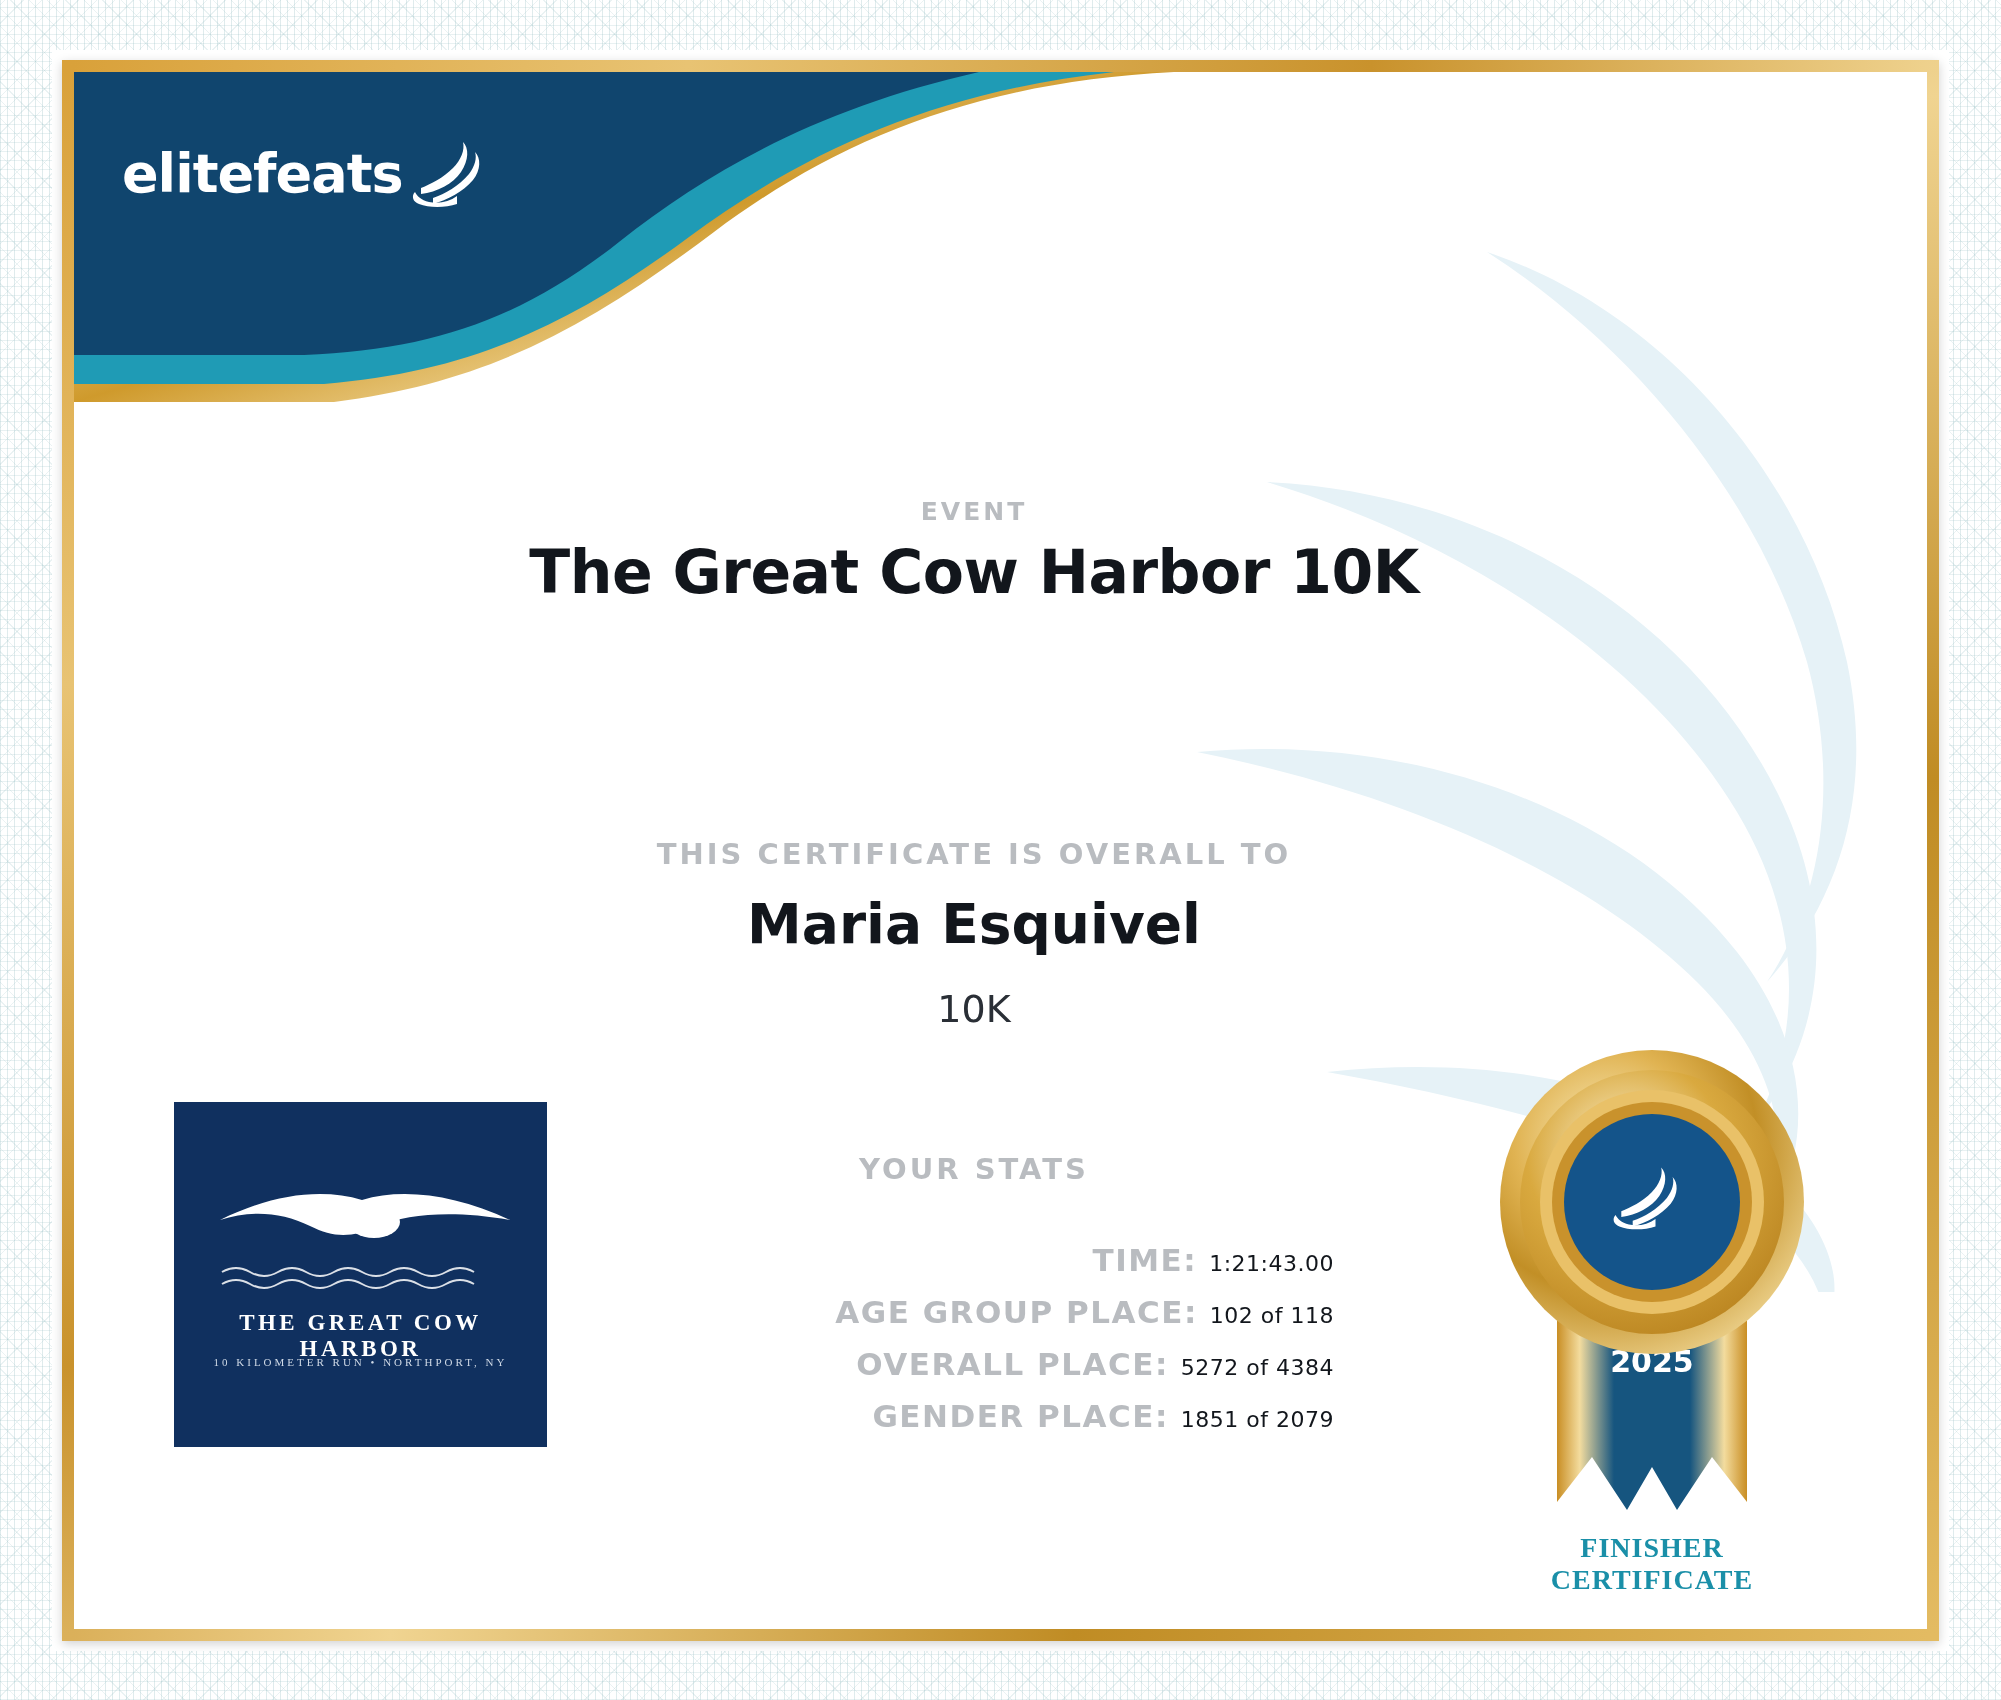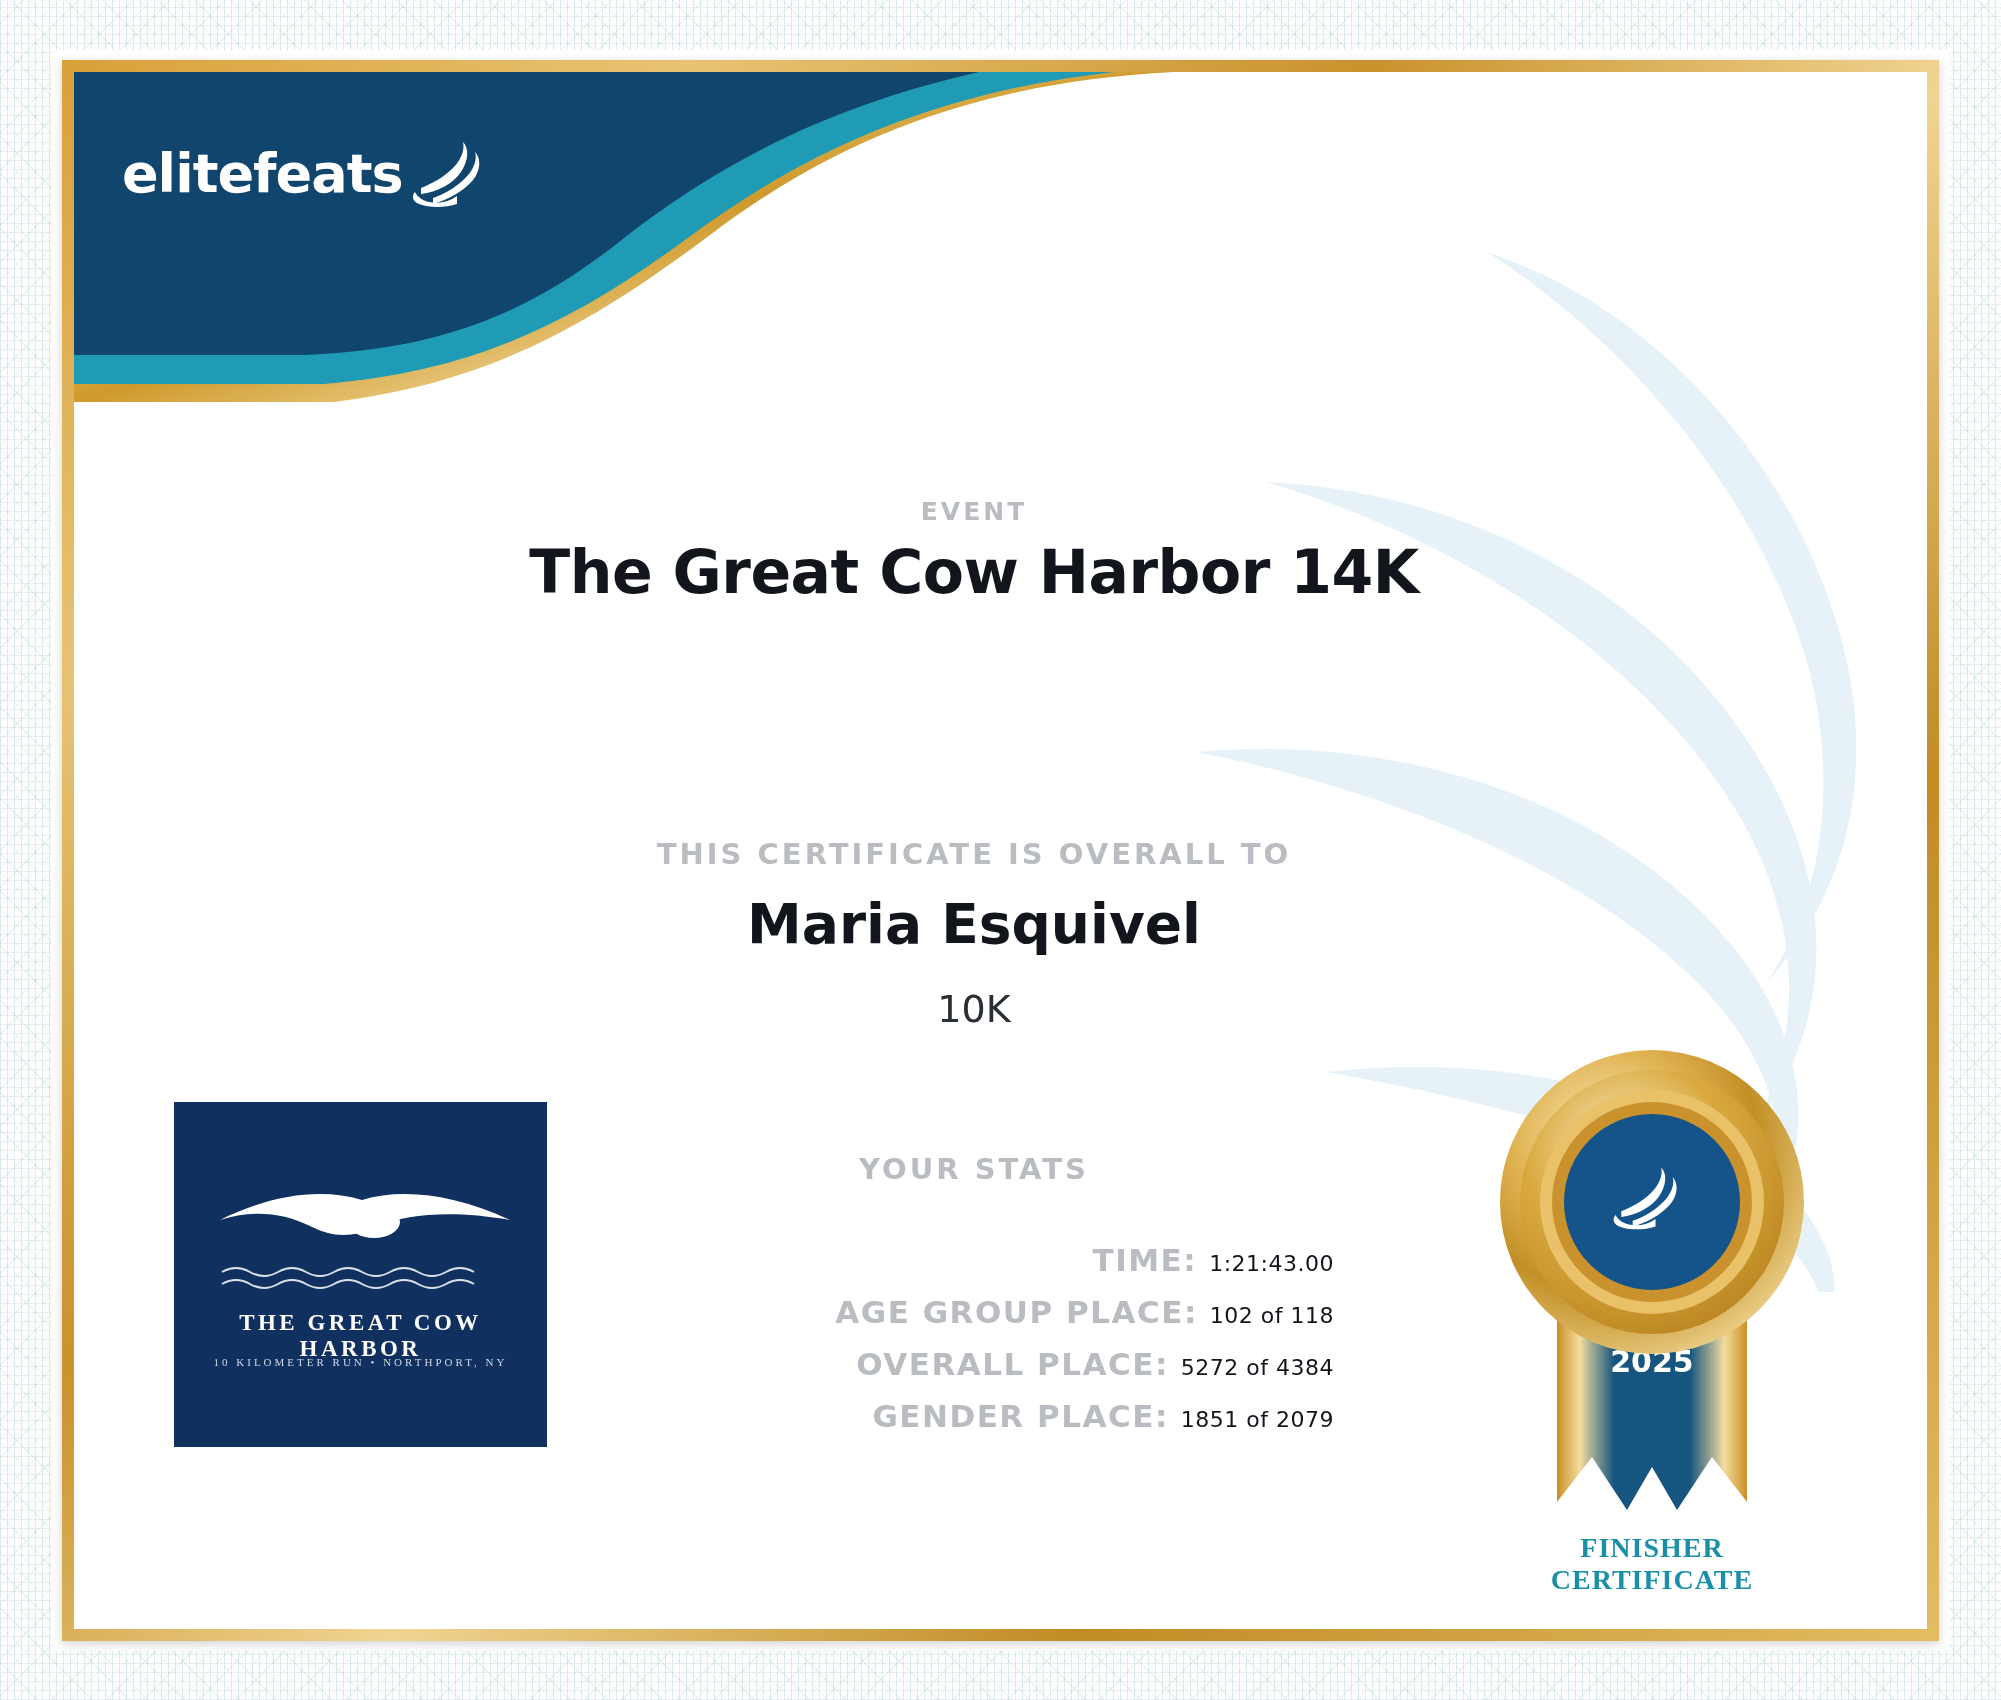--- a/index.html
+++ b/index.html
@@ -245,21 +245,21 @@
             <path d="M28 64 C40 60 54 52 64 40 C70 32 72 24 70 18 C76 24 76 36 68 46 C58 58 42 66 28 70 Z"></path>
             <path d="M10 58 C12 62 16 66 24 68 C34 70 44 68 52 62 L52 70 C40 74 24 74 14 70 C8 68 6 62 10 58 Z"></path>
           </g>
         </svg>
       </div>
     </div>
 
     <div class="content">
 
       <div id="event-label" class="label">EVENT</div>
-      <div id="event-name" class="value-big">The Great Cow Harbor 14K</div>
+      <div id="event-name" class="value-big">The Great Cow Harbor 10K</div>
 
       <div id="awarded-label" class="label">THIS CERTIFICATE IS OVERALL TO</div>
       <div id="athlete-name" class="value-big">Maria Esquivel</div>
       <div id="athlete-sub" class="value-big">10K</div>
 
       <div id="stats-label" class="label">YOUR STATS</div>
       <div class="stats">
         <div class="stat-row">
           <span class="stat-key">TIME:</span>
           <span class="stat-val">1:21:43.00</span>

